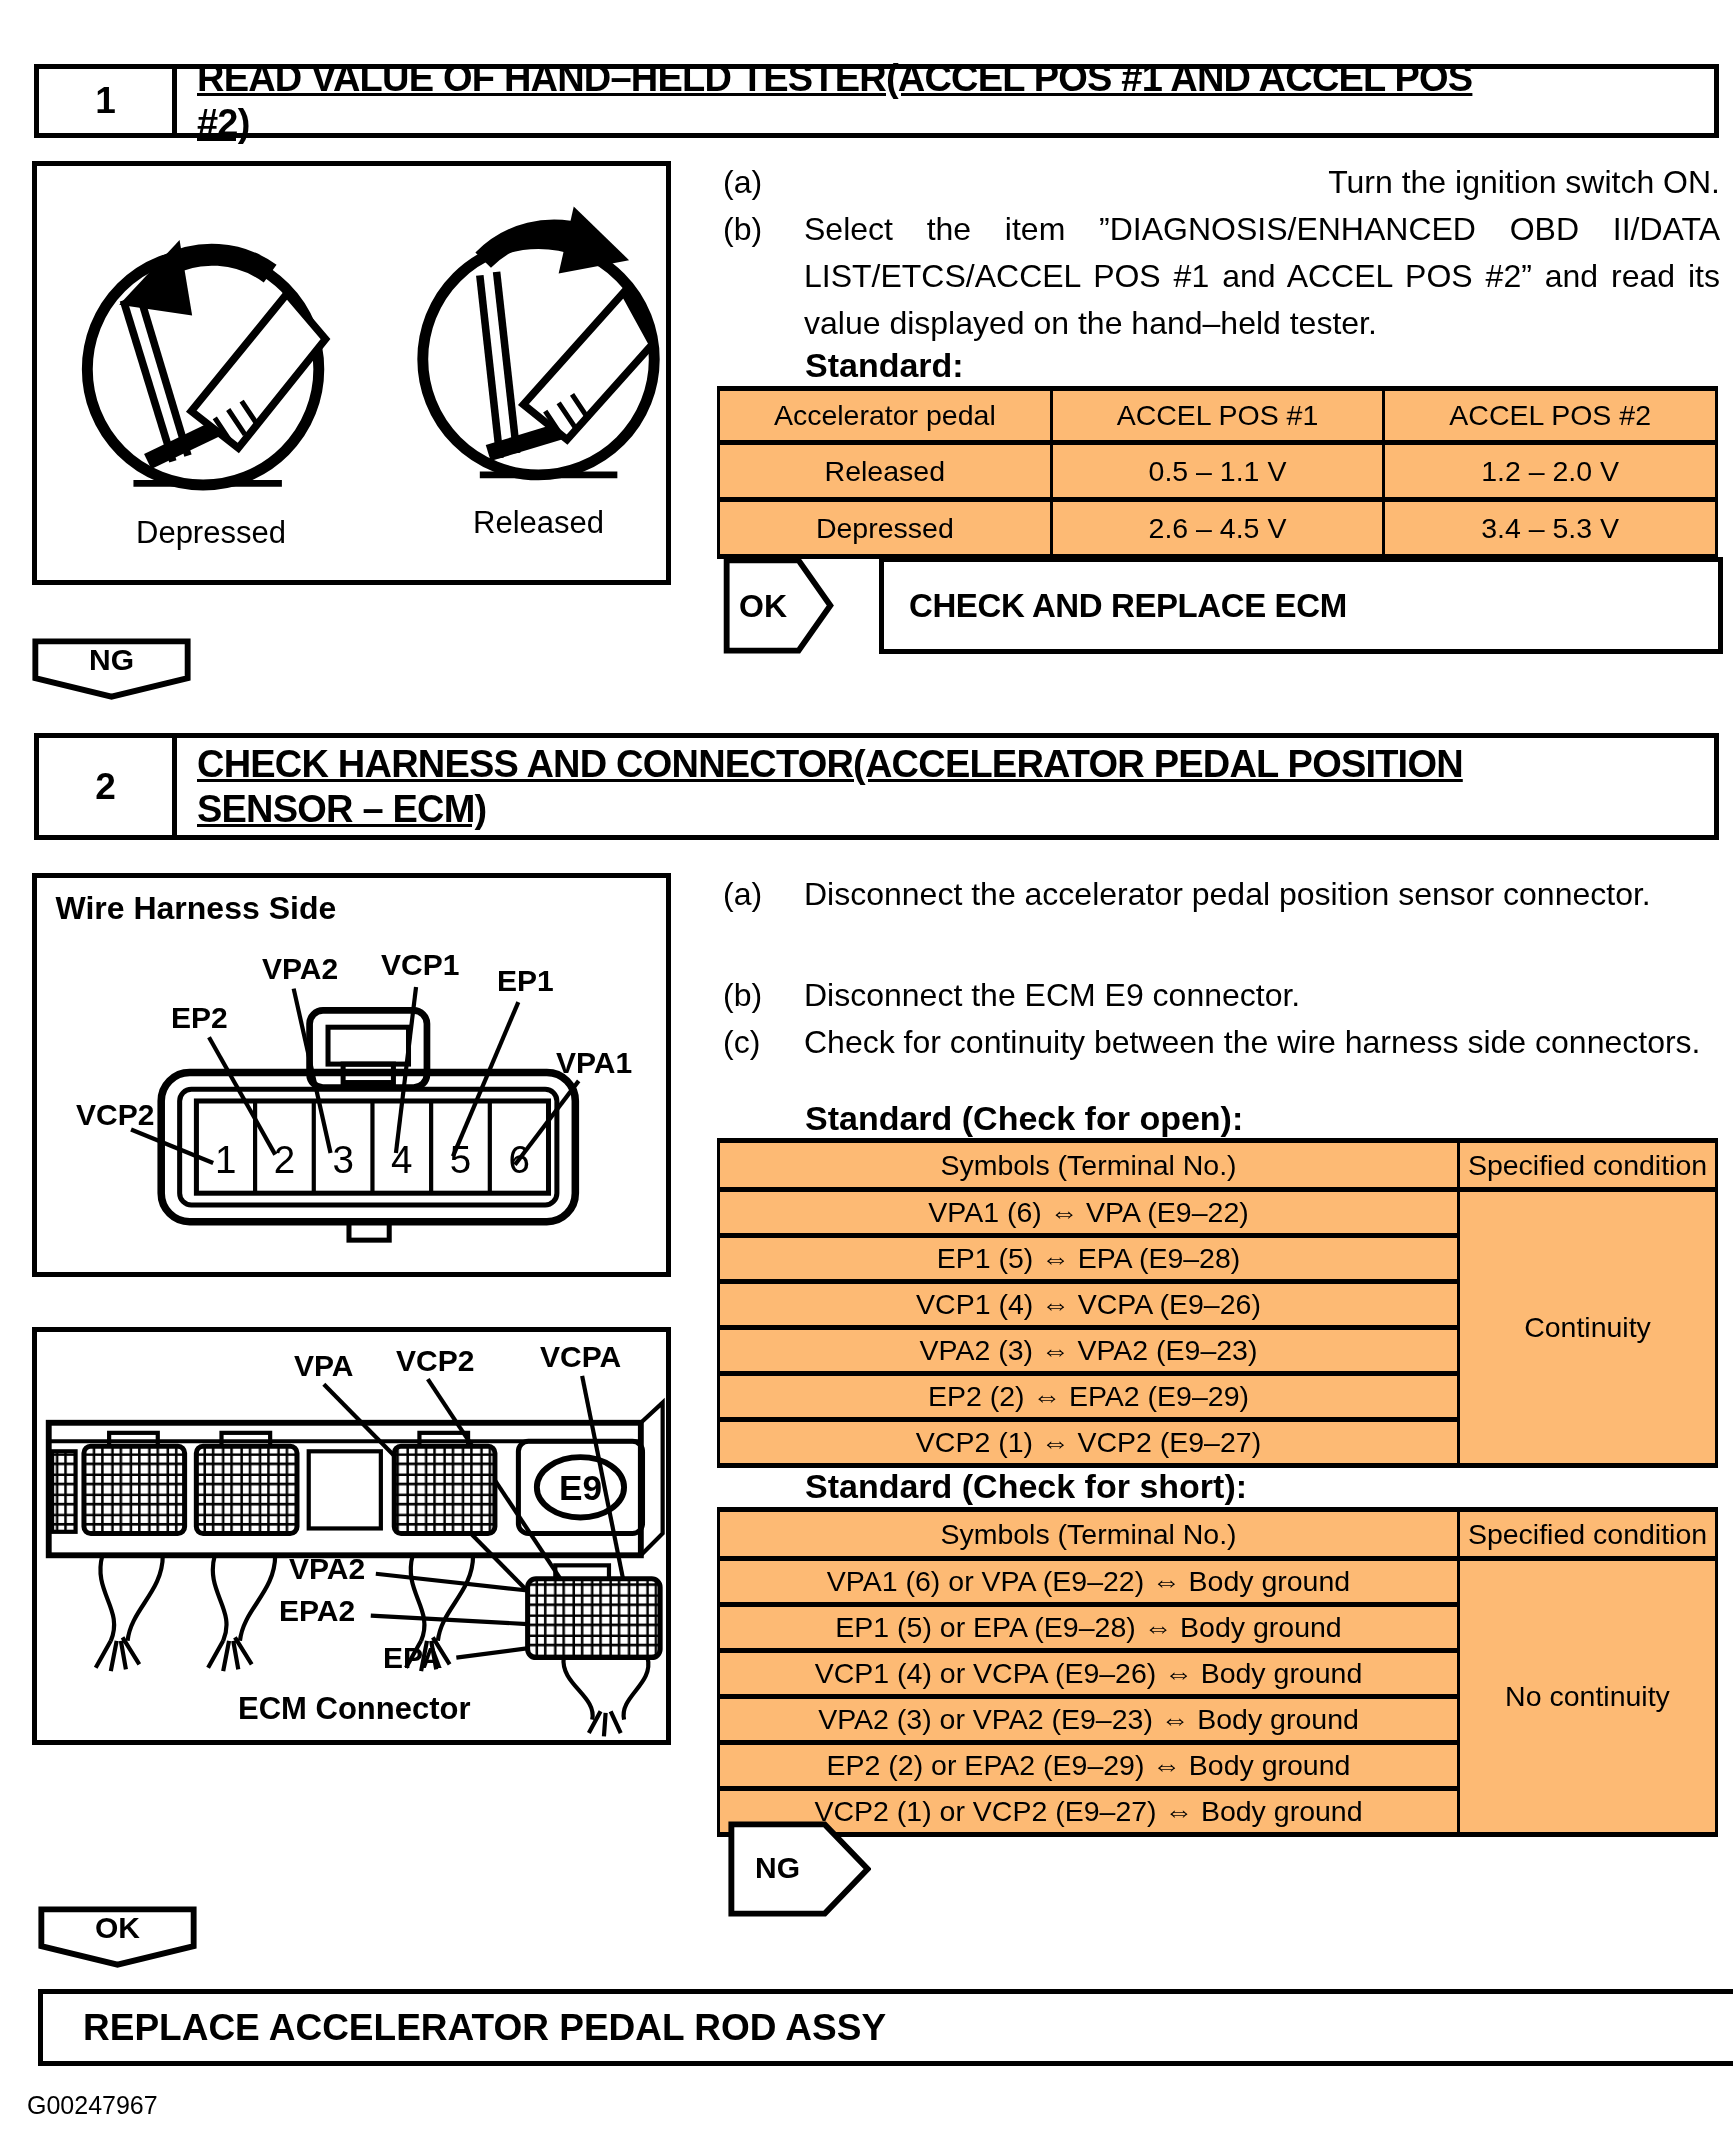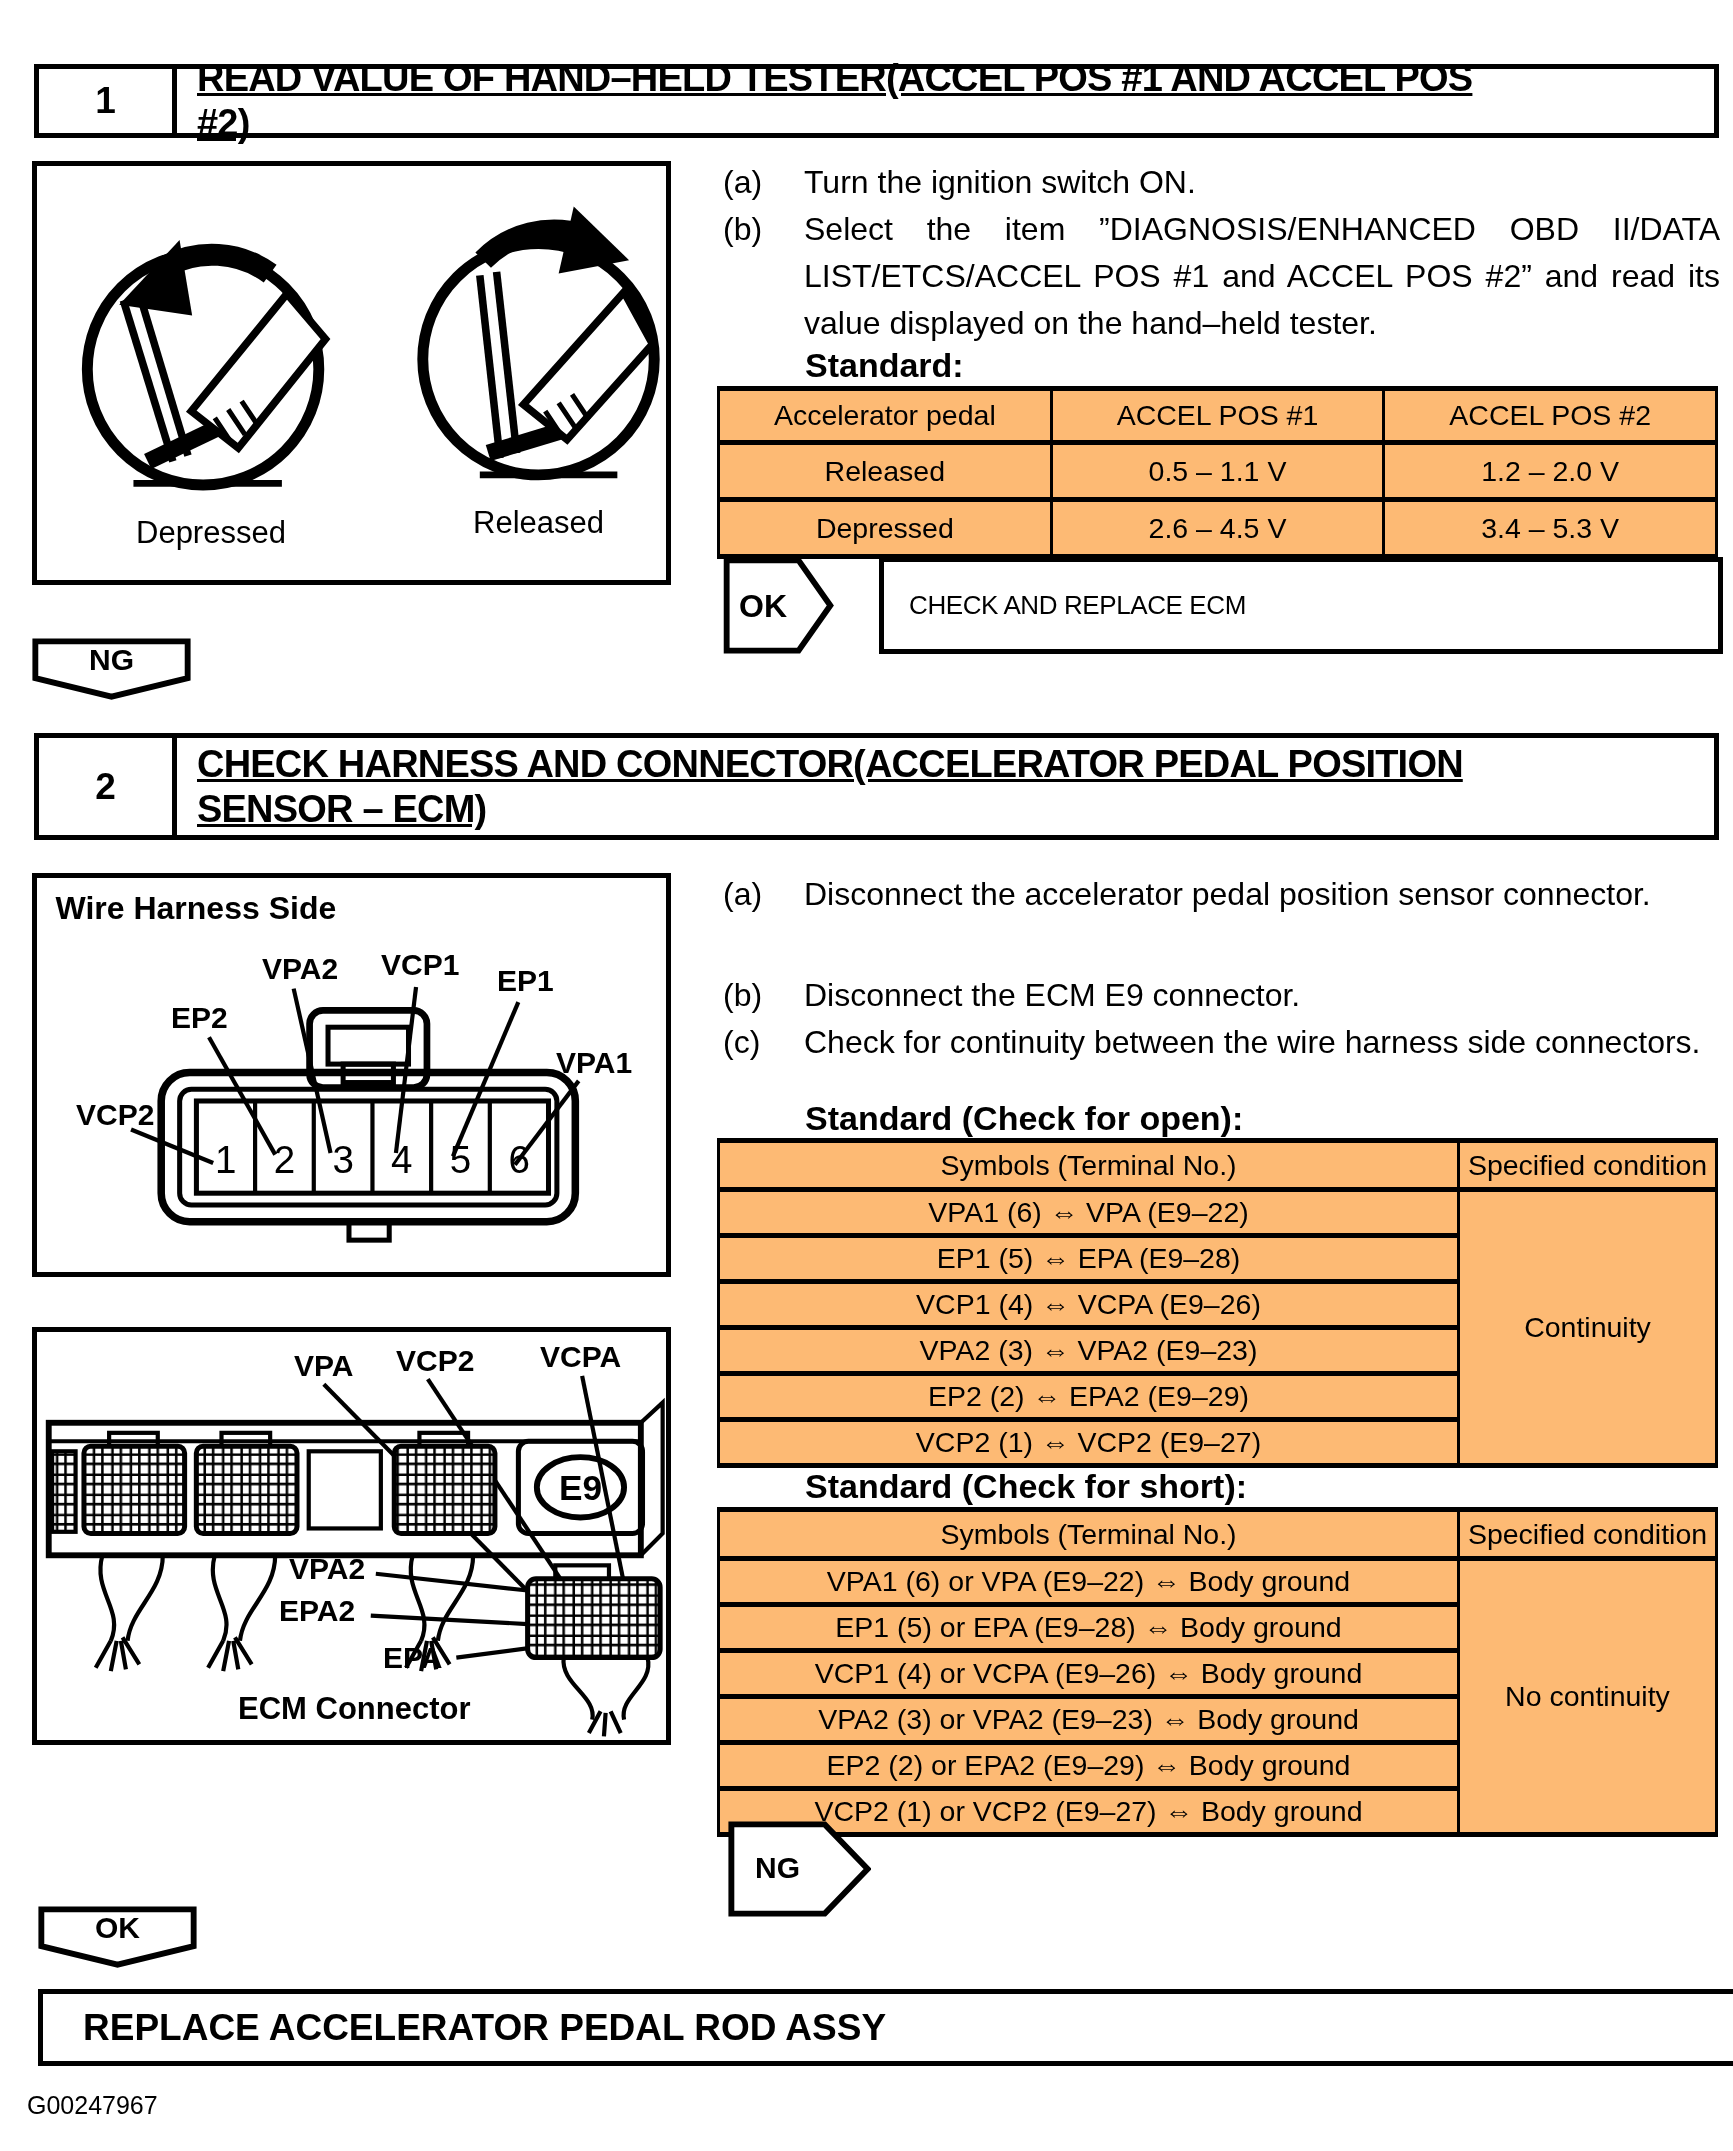--- a/index.html
+++ b/index.html
@@ -34,21 +34,21 @@
   .t1 td{height:52px;}
   .t2{width:1001px;}
   .t2 th,.t2 td{border:3.4px solid #000;border-top-width:5px;border-bottom-width:5px;
       text-align:center;font-weight:normal;font-size:28.5px;padding:0;}
   .t2 .c1{width:737px;}
   .t2 tr.hd th{height:44px;}
   .t2 td{height:41px;}
   
   .flow-text{position:absolute;width:100%;text-align:center;font-size:32px;font-weight:bold;}
   .action-box{border:5px solid #000;background:#fff;display:flex;align-items:center;
-      font-size:26px;font-weight:normal;padding-left:25px;letter-spacing:-0.4px;}
+      font-size:33px;font-weight:bold;padding-left:25px;letter-spacing:-0.4px;}
   .action-box.two{white-space:pre-line;word-spacing:67px;line-height:40px;}
   .final-box{border:5px solid #000;background:#fff;display:flex;align-items:center;
       font-size:37px;font-weight:bold;padding-left:40px;}
   .gcode{font-size:25px;}
   .ln{stroke:#000;stroke-width:5;fill:none;}
   .ol{stroke:#000;fill:none;}
 </style>
 </head>
 <body>
 
@@ -83,21 +83,21 @@
       <polygon points="700,150 734,212 632,326 580,284" fill="#fff" stroke="#000" stroke-width="9"></polygon>
       <path d="M606,292 L626,322 M622,282 L642,312 M638,272 L658,302" class="ol" stroke-width="6"></path>
       <path d="M528,368 L692,368" class="ol" stroke-width="8"></path>
     </svg>
     <div class="abs fig-caption" style="left:99px;top:346px;font-weight:normal">Depressed</div>
     <div class="abs fig-caption" style="left:436px;top:336px;font-weight:normal">Released</div>
   </div>
 
   <div class="abs instr" style="left:723px;top:159px;width:999px">
     <span class="marker">(a)</span>
-    <span class="txt" style="text-align:left">Turn the ignition switch ON.</span>
+    <span class="txt" style="text-align:right">Turn the ignition switch ON.</span>
   </div>
   <div class="abs instr" style="left:723px;top:206px;width:999px">
     <span class="marker">(b)</span>
     <span class="txt">Select the item ”DIAGNOSIS/ENHANCED OBD II/DATA LIST/ETCS/ACCEL POS #1 and ACCEL POS #2” and read its value displayed on the hand–held tester.</span>
   </div>
   <div class="abs std-label" style="left:805px;top:346px">Standard:</div>
 
   <table class="abs t1" style="left:717px;top:386px">
     <tbody>
         <tr class="hd">

